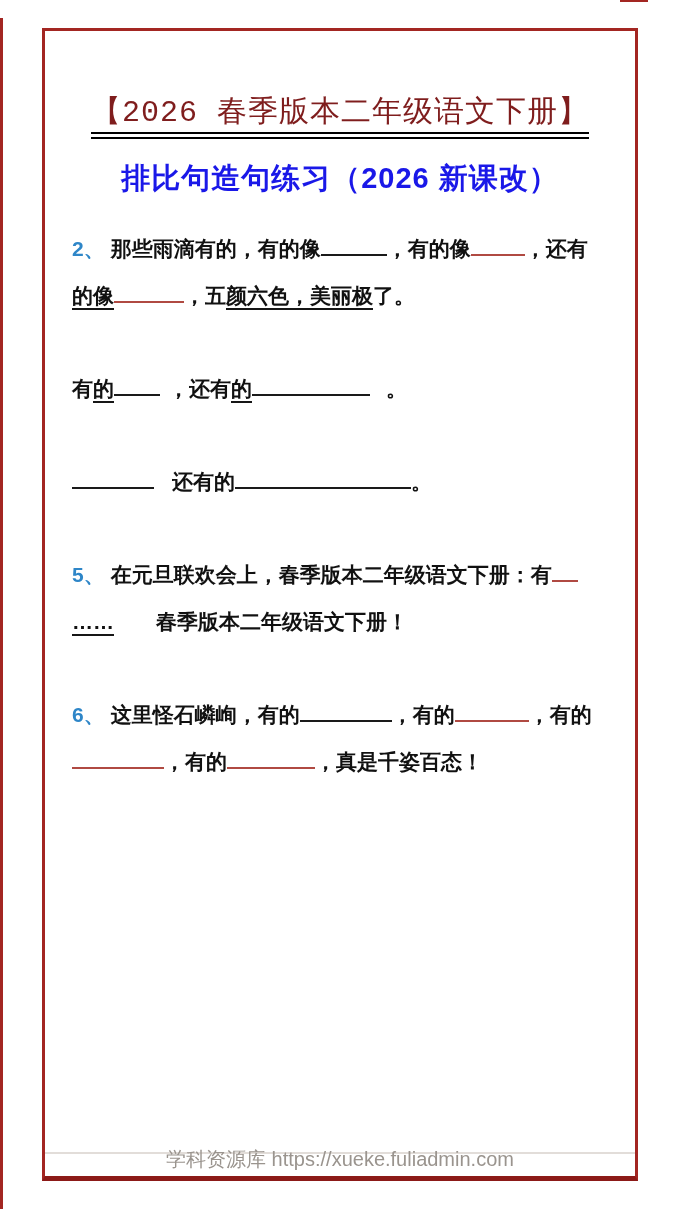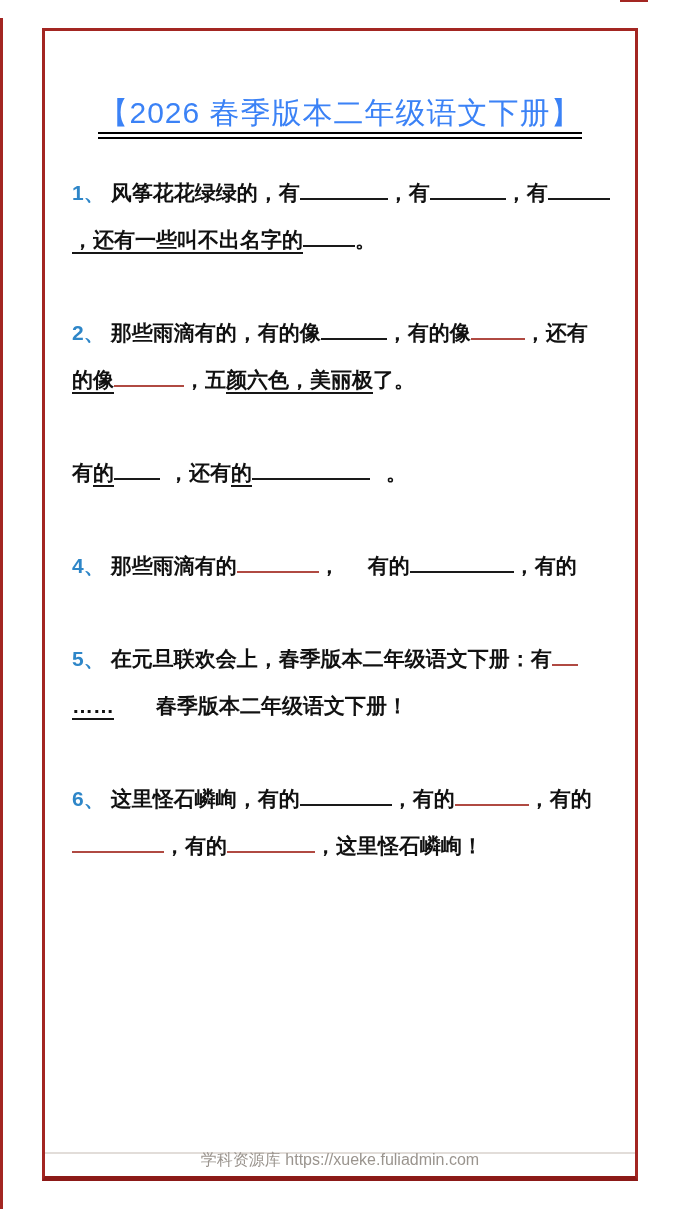--- a/index.html
+++ b/index.html
@@ -10,73 +10,70 @@
   }
   .edge-left{position:absolute;left:0;top:18px;bottom:0;width:3px;background:var(--frame_red,#A32622);}
   .edge-top-dash{position:absolute;top:0;left:620px;width:28px;height:2px;background:var(--frame_red,#A32622);}
   .frame{
     position:absolute;left:42px;top:28px;width:596px;height:1153px;
     box-sizing:border-box;
     border:3px solid var(--frame_red,#A32622);
     border-bottom:5px solid var(--frame_bottom_red,#8C1A18);
     background:#fff;
   }
-  .h1{ text-align:center; margin-top:64px; font-family:Liberation Sans, sans-serif;
-       font-size:30px; line-height:36px; color:#3b82f6; letter-spacing:1px; }
+  .h1{ text-align:center; margin-top:64px; font-family:Liberation Mono, monospace;
+       font-size:30px; line-height:36px; color:#7f1d1d; letter-spacing:1px; }
   .h1-outer{ display:inline-block; border-bottom:2px solid #000; padding-bottom:3px; }
   .h1-inner{ display:inline-block; border-bottom:2px solid #000; padding-bottom:1px; }
   .h2{ text-align:center; margin-top:22px; font-size:29px; line-height:34px; font-weight:700;
        color:var(--subtitle_blue,#1A18E8); letter-spacing:1px; }
   .exercises{ margin:30px 10px 0 27px; }
   .exercise{ margin-bottom:46px; }
   .line{ height:47px; line-height:47px; white-space:nowrap; font-size:21px; font-weight:700; color:#111; }
   .num{ color:var(--number_blue,#2E86C8); margin-right:6px; }
   .txt{ }
   .u{ border-bottom:2px solid #161616; padding-bottom:1px; }
   .blank{ display:inline-block; height:1em; vertical-align:baseline; }
   .blank.blk{ border-bottom:2px solid var(--blank_black,#1a1a1a); }
   .blank.red{ border-bottom:2px solid var(--blank_red,#B04A42); }
   .gap{ display:inline-block; height:1px; }
   .footer{ position:absolute; left:0; right:0; bottom:6px; text-align:center; }
   .footer-line{ position:absolute; left:0; right:0; bottom:22px; height:2px; background:#e2ddd9; }
-  .footer-text{ position:relative; font-size:16px; font-weight:400; color:var(--footer_gray,#9a948e); line-height:20px; }
+  .footer-text{ position:relative; font-size:20px; font-weight:400; color:var(--footer_gray,#9a948e); line-height:20px; }
 </style>
 </head>
 <body>
 
 <div class="edge-left"></div>
 <div class="edge-top-dash"></div>
 
 <div class="frame">
   <div class="h1">
     <span class="h1-outer"><span class="h1-inner">【2026 春季版本二年级语文下册】</span></span>
   </div>
+  <div class="h2">排比句造句练习（2026 新课改）</div>
 
   <div class="exercises">
-      <div class="exercise">
-        <div class="line"><span class="num">1、</span><span class="txt">风筝花花绿绿的，有</span><span class="blank blk" style="width: 88px;"></span><span class="txt">，有</span><span class="blank blk" style="width: 76px;"></span><span class="txt">，有</span><span class="blank blk" style="width: 62px;"></span></div>
-        <div class="line"><span class="txt u">，还有一些叫不出名字的</span><span class="blank blk" style="width: 52px;"></span><span class="txt">。</span></div>
-      </div>
       <div class="exercise">
         <div class="line"><span class="num">2、</span><span class="txt">那些雨滴有的，有的像</span><span class="blank blk" style="width: 66px;"></span><span class="txt">，有的像</span><span class="blank red" style="width: 54px;"></span><span class="txt">，还有</span></div>
         <div class="line"><span class="txt u">的像</span><span class="blank red" style="width: 70px;"></span><span class="txt">，五</span><span class="txt u">颜六色，美丽极</span><span class="txt">了。</span></div>
       </div>
       <div class="exercise">
         <div class="line"><span class="txt">有</span><span class="txt u">的</span><span class="blank blk" style="width: 46px;"></span><span class="gap" style="width: 8px;"></span><span class="txt">，还有</span><span class="txt u">的</span><span class="blank blk" style="width: 118px;"></span><span class="gap" style="width: 16px;"></span><span class="txt">。</span></div>
       </div>
       <div class="exercise">
-        <div class="line"><span class="num">4、</span><span class="txt">那些雨滴有的</span><span class="blank red" style="width: 82px;"></span><span class="txt">，</span><span class="gap" style="width: 28px;"></span><span class="txt">有的</span><span class="blank blk" style="width: 104px;"></span><span class="txt">，有的</span></div>
+        <div class="line"><span class="blank blk" style="width: 82px;"></span><span class="gap" style="width: 18px;"></span><span class="txt">还有的</span><span class="blank blk" style="width: 176px;"></span><span class="txt">。</span></div>
       </div>
       <div class="exercise">
         <div class="line"><span class="num">5、</span><span class="txt">在元旦联欢会上，春季版本二年级语文下册：有</span><span class="blank red" style="width: 26px;"></span></div>
         <div class="line"><span class="txt u">……</span><span class="gap" style="width: 42px;"></span><span class="txt">春季版本二年级语文下册！</span></div>
       </div>
       <div class="exercise">
         <div class="line"><span class="num">6、</span><span class="txt">这里怪石嶙峋，有的</span><span class="blank blk" style="width: 92px;"></span><span class="txt">，有的</span><span class="blank red" style="width: 74px;"></span><span class="txt">，有的</span></div>
-        <div class="line"><span class="blank red" style="width: 92px;"></span><span class="txt">，有的</span><span class="blank red" style="width: 88px;"></span><span class="txt">，这里怪石嶙峋！</span></div>
+        <div class="line"><span class="blank red" style="width: 92px;"></span><span class="txt">，有的</span><span class="blank red" style="width: 88px;"></span><span class="txt">，真是千姿百态！</span></div>
       </div>
     </div>
 
   <div class="footer-line"></div>
   <div class="footer">
     <span class="footer-text">学科资源库 https://xueke.fuliadmin.com</span>
   </div>
 </div>
 
 </body></html>

